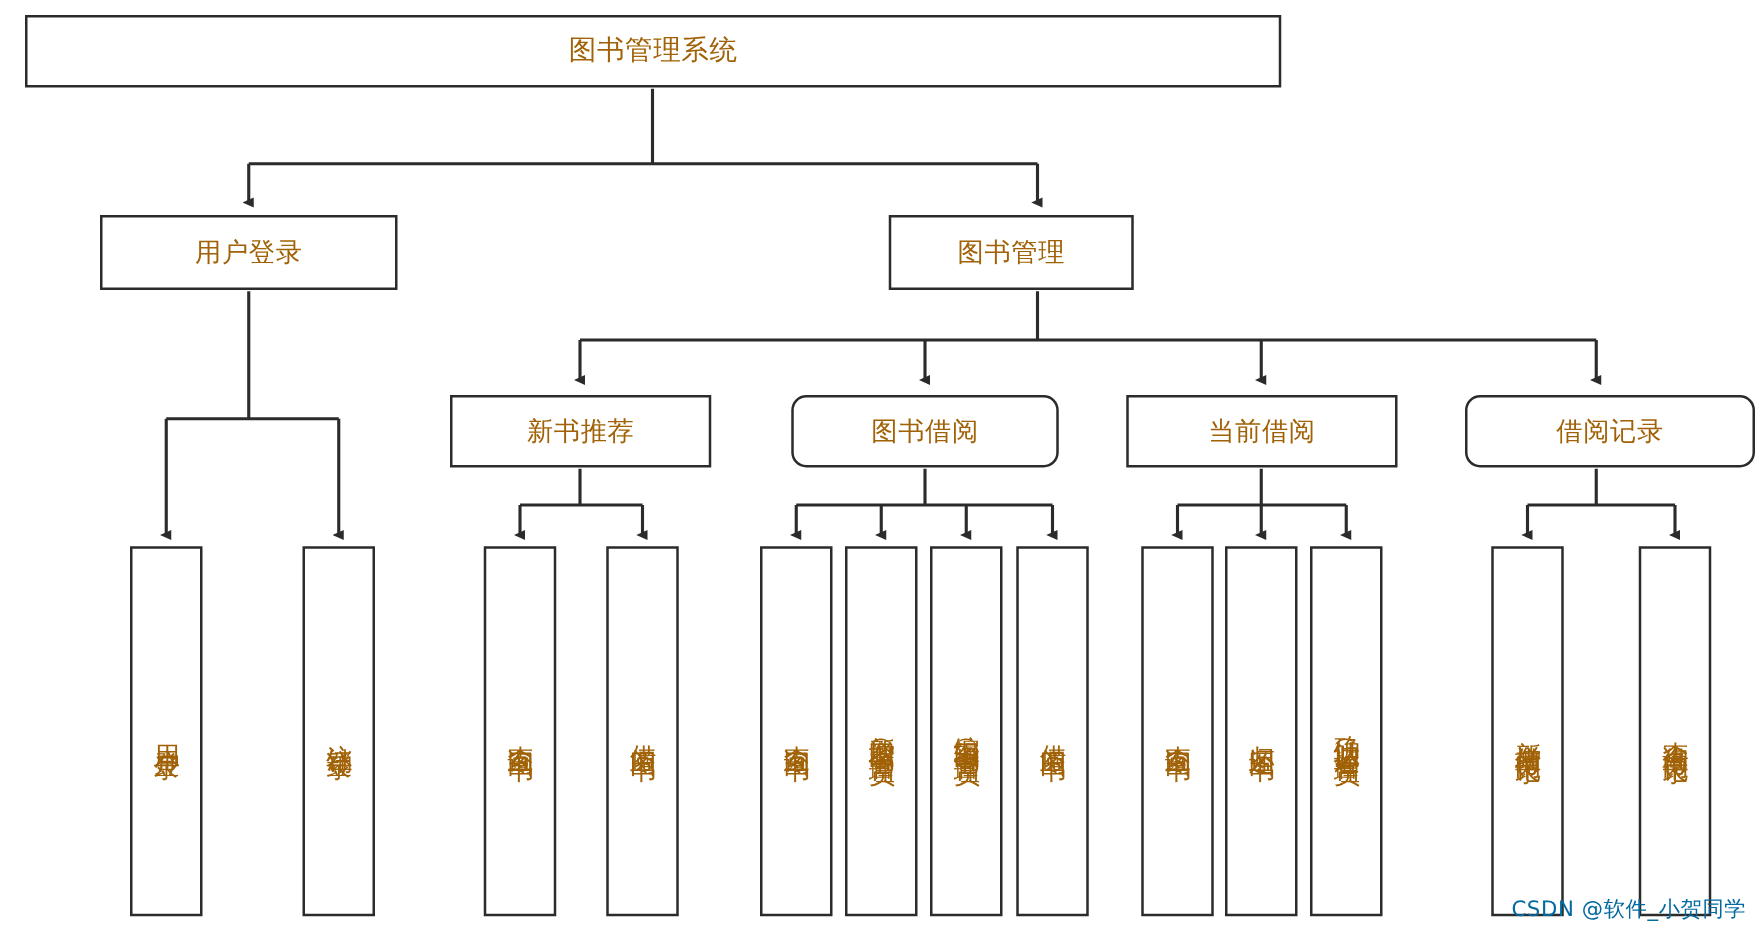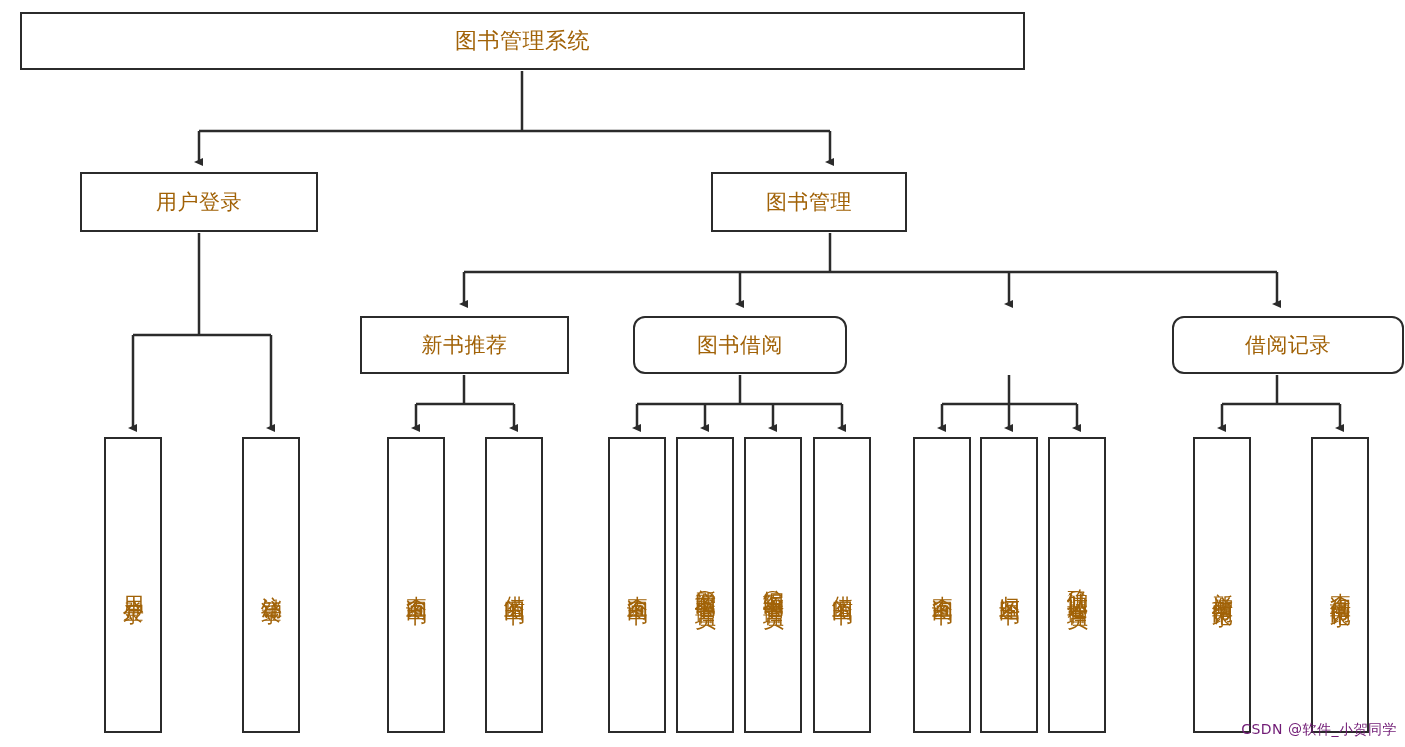--- a/index.html
+++ b/index.html
@@ -51,22 +51,22 @@
     text-orientation: upright;
     font-size: 21px;
     letter-spacing: 3px;
     line-height: 1.1;
     white-space: nowrap;
   }
   #watermark {
     position: absolute;
     right: 8px;
     bottom: 8px;
-    font-size: 14px;
-    color: #701a75;
+    font-size: 17px;
+    color: #0369a1;
     letter-spacing: 0.5px;
     z-index: 3;
     white-space: nowrap;
   }
 </style>
 </head>
 <body>
 
 <div id="canvas">
 
@@ -130,20 +130,23 @@
   <div class="node" style="left:711px; top:172px; width:196px; height:60px;">
     <span class="lbl">图书管理</span>
   </div>
 
   <div class="node" style="left:360px; top:316px; width:209px; height:58px;">
     <span class="lbl">新书推荐</span>
   </div>
   <div class="node" style="left:633px; top:316px; width:214px; height:58px;border-radius:12px;">
     <span class="lbl">图书借阅</span>
   </div>
+  <div class="node" style="left:901px; top:316px; width:217px; height:58px;">
+    <span class="lbl">当前借阅</span>
+  </div>
   <div class="node" style="left:1172px; top:316px; width:232px; height:58px;border-radius:12px;">
     <span class="lbl">借阅记录</span>
   </div>
 
   <div class="node leaf" style="left:104px; top:437px; width:58px; height:296px;">
     <span class="lbl">用户登录</span>
   </div>
   <div class="node leaf" style="left:242px; top:437px; width:58px; height:296px;">
     <span class="lbl">注销登录</span>
   </div>

